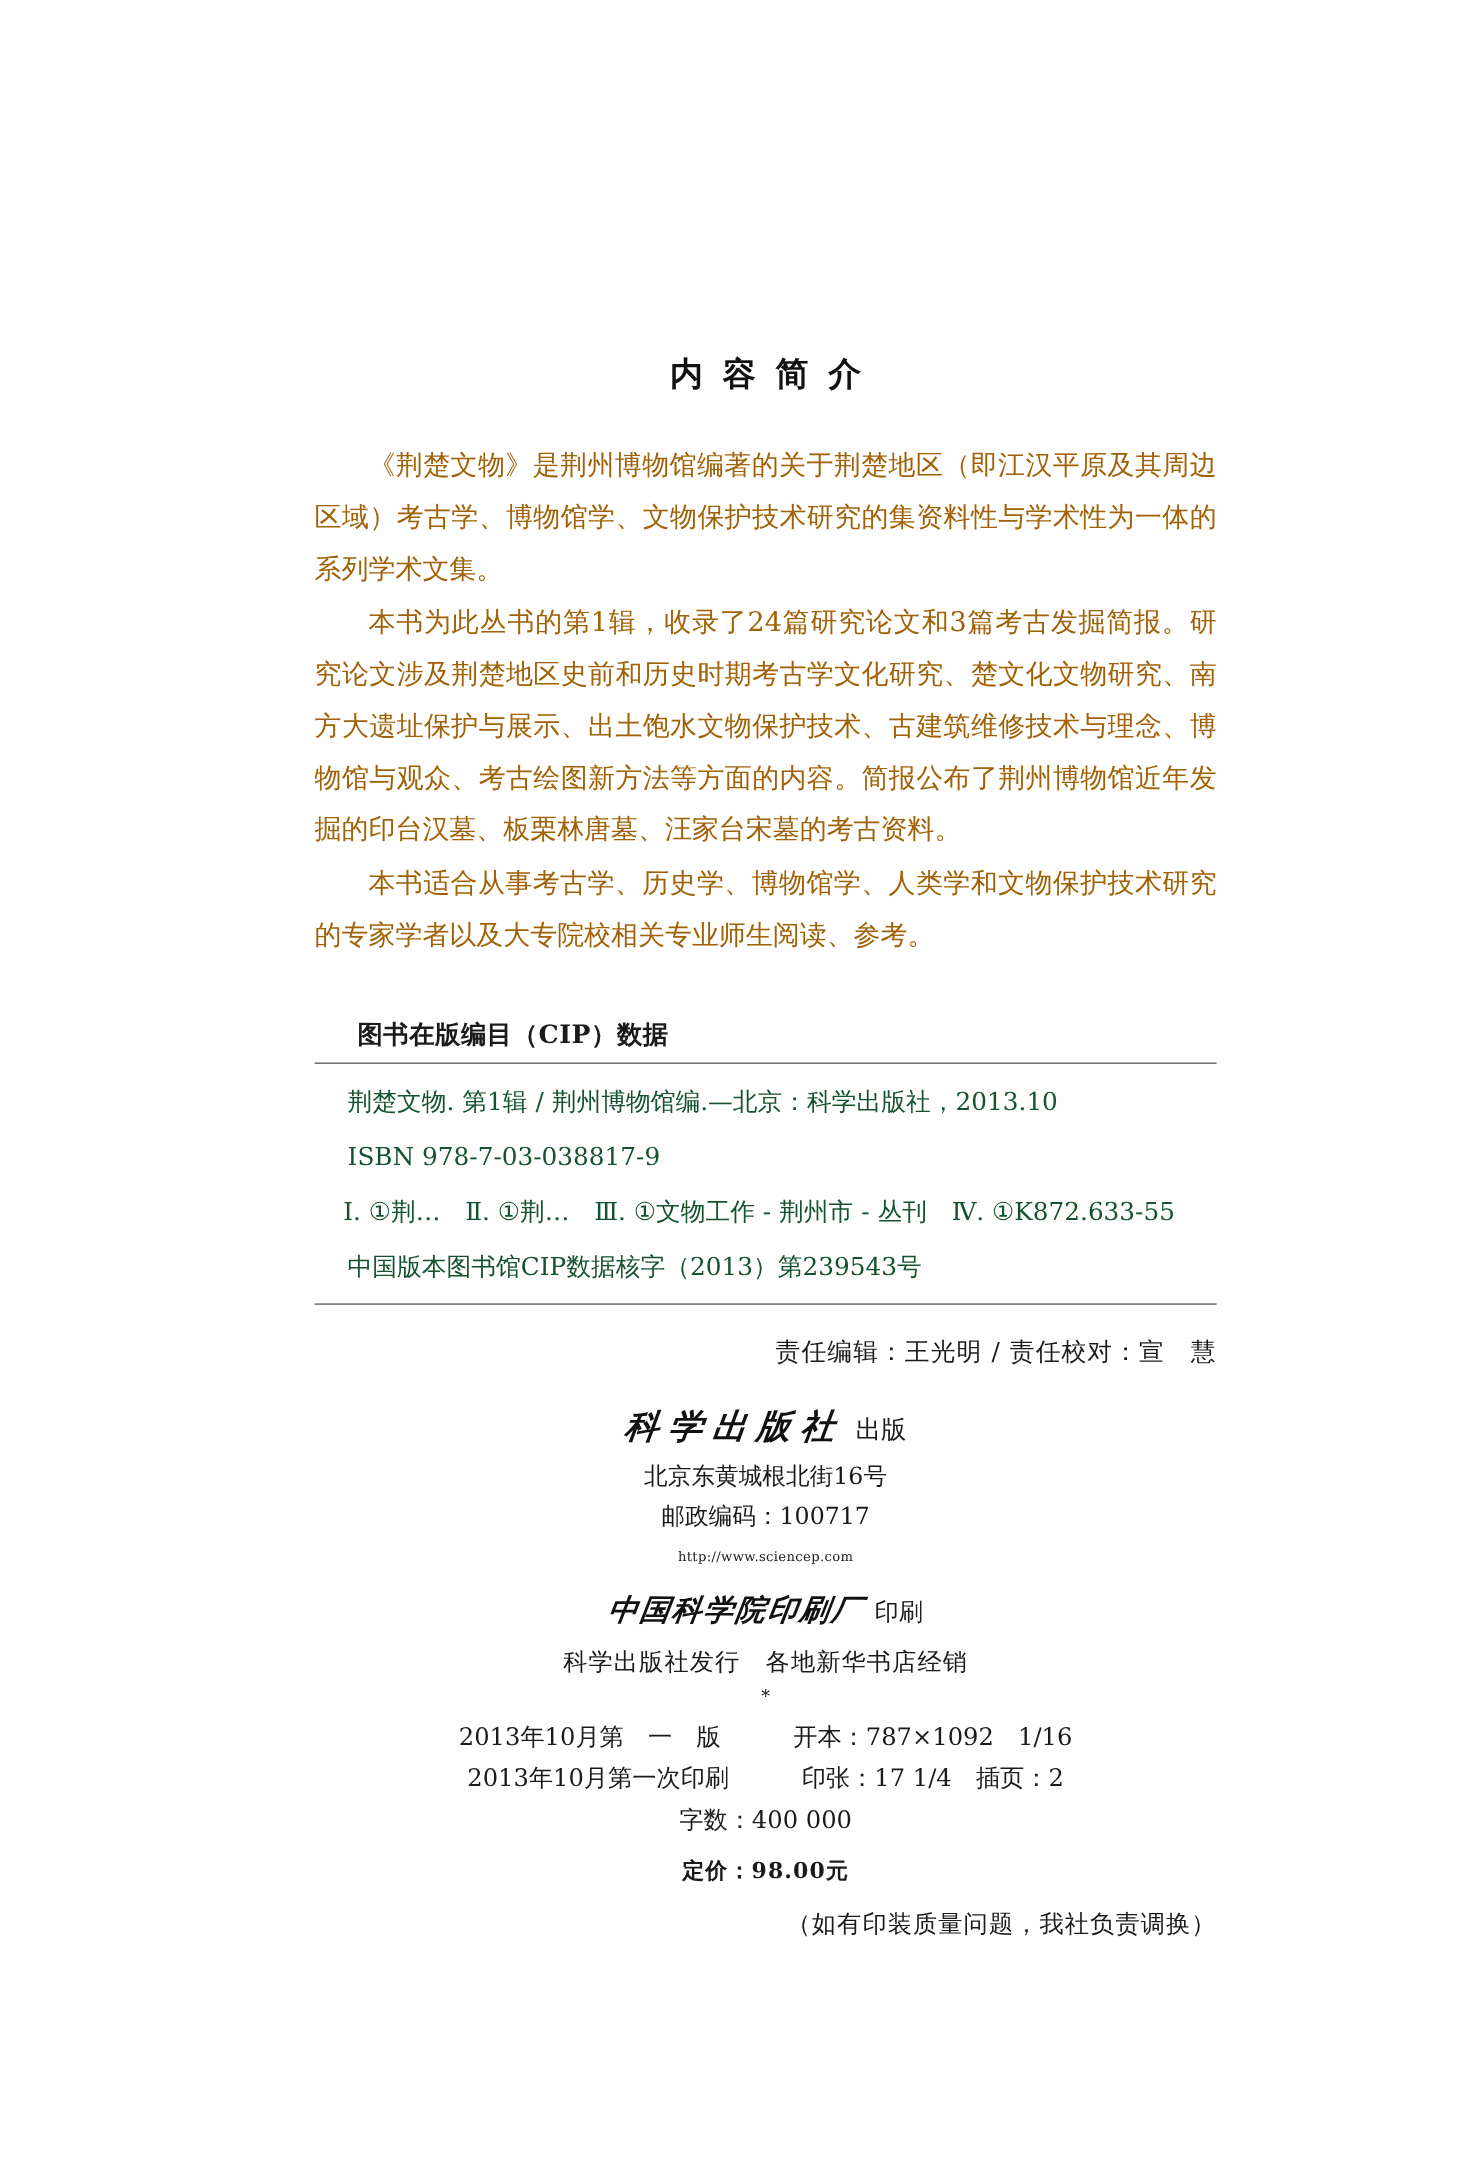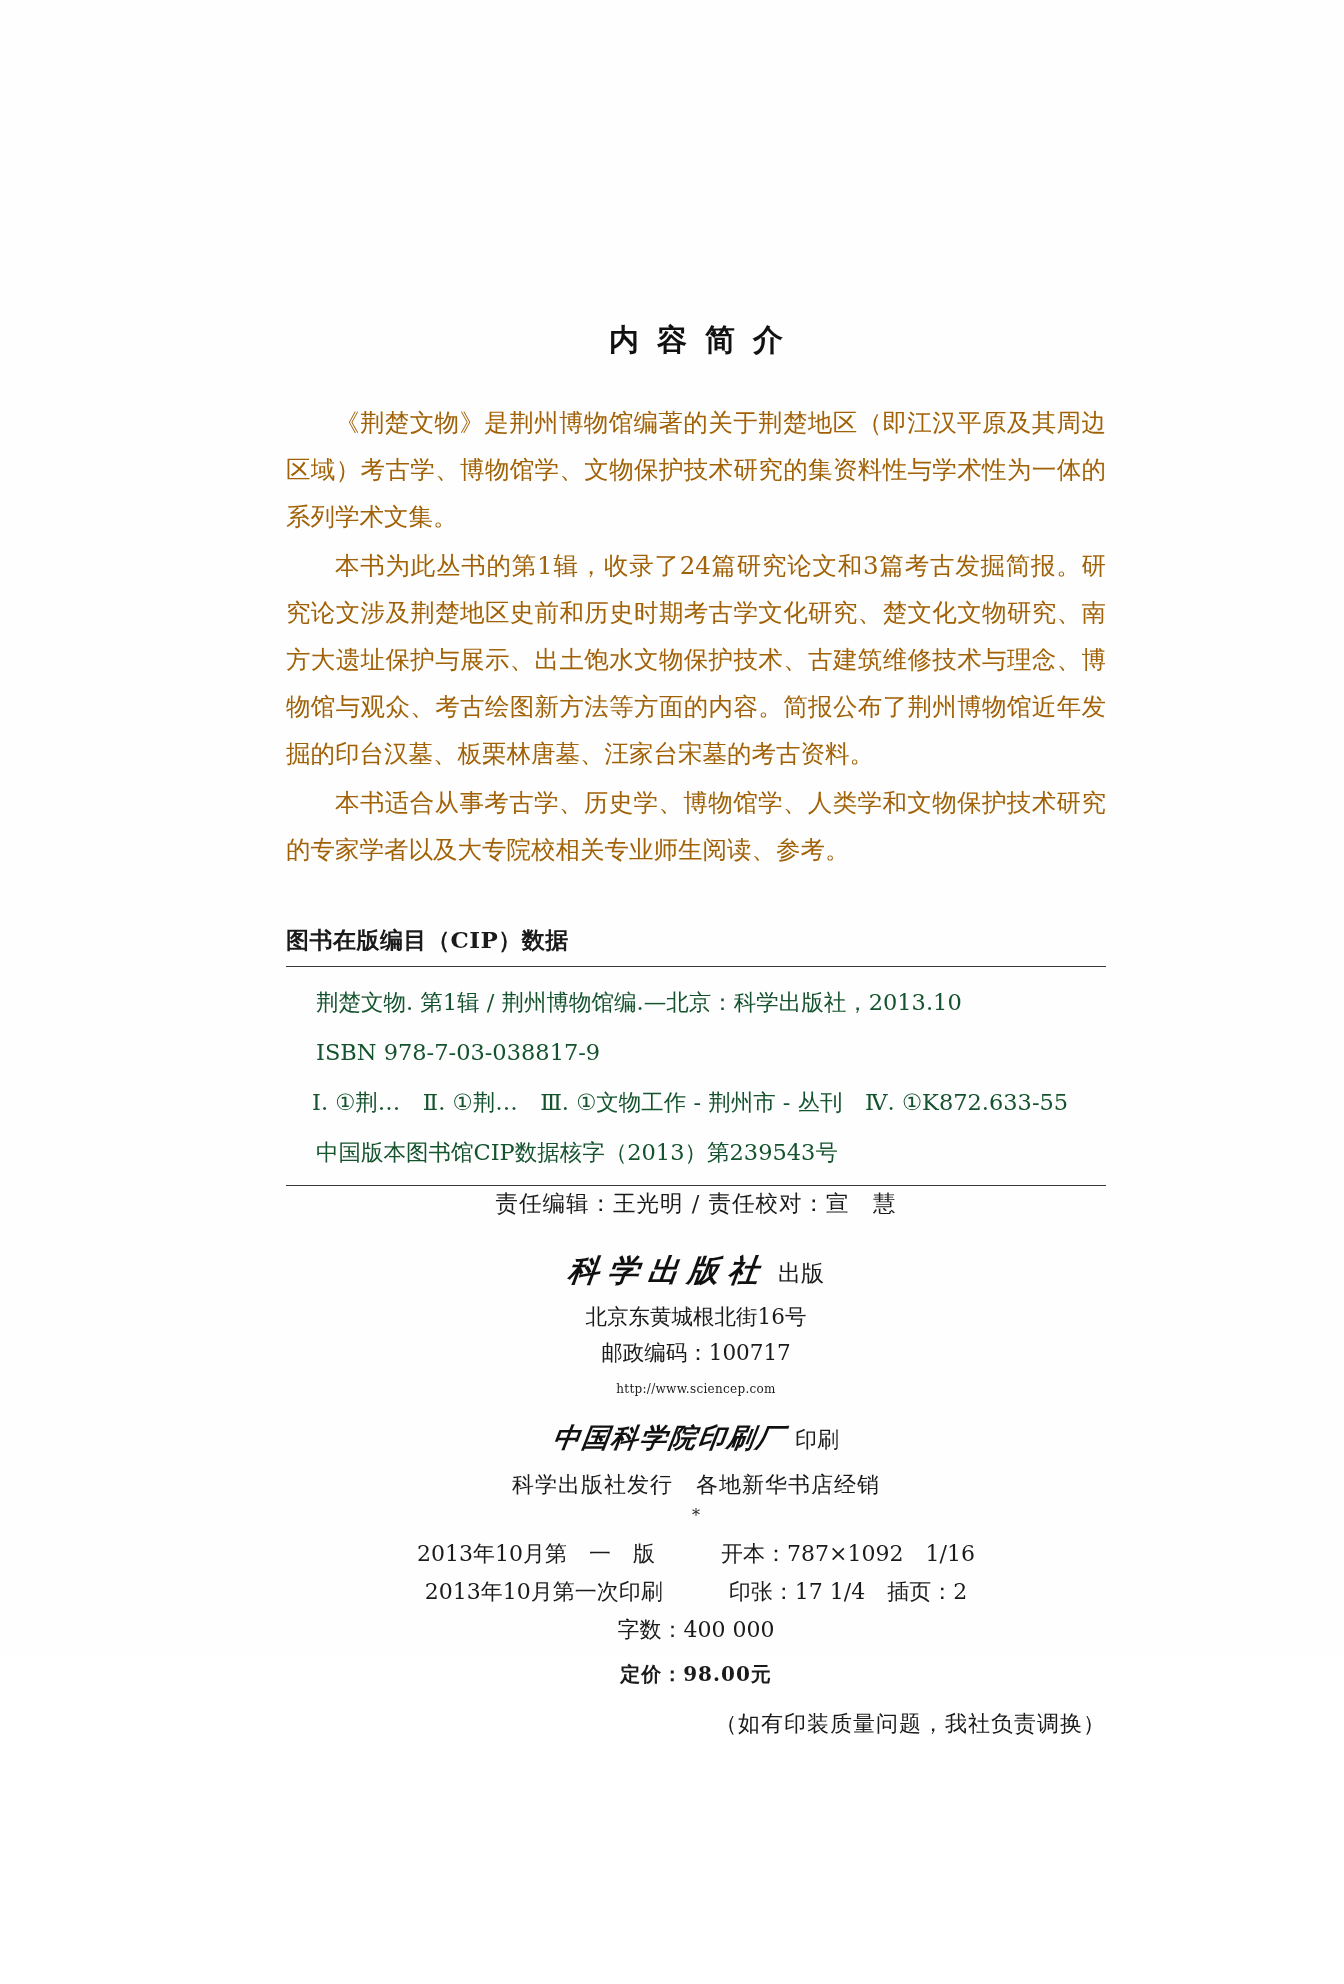--- a/index.html
+++ b/index.html
@@ -54,20 +54,21 @@
 
   
   .cip {
     margin-top: 52px;
   }
   .cip-heading {
     font-size: 23px;
     font-weight: bold;
     padding-bottom: 10px;
     letter-spacing: 0.5px;
+    margin-left: 39px;
   }
   .rule {
     border: none;
     border-top: 1px solid #3a3a3a;
     margin: 0;
     height: 0;
   }
   .cip-body {
     padding: 16px 0 14px 0;
   }
@@ -80,21 +81,22 @@
   .cip-body p.indent {
     text-indent: 30px;
   }
   .cip-body p.hang {
     text-indent: 26px;
   }
   .cip-body p:last-child { margin-bottom: 0; }
 
   
   .credits {
-    text-align: center;
+    margin-top: 26px;
+    text-align: right;
   }
   .credits p {
     margin: 0 0 14px 0;
     font-size: 22.5px;
     line-height: 34px;
     letter-spacing: 1px;
   }
 
   
   .publisher {

